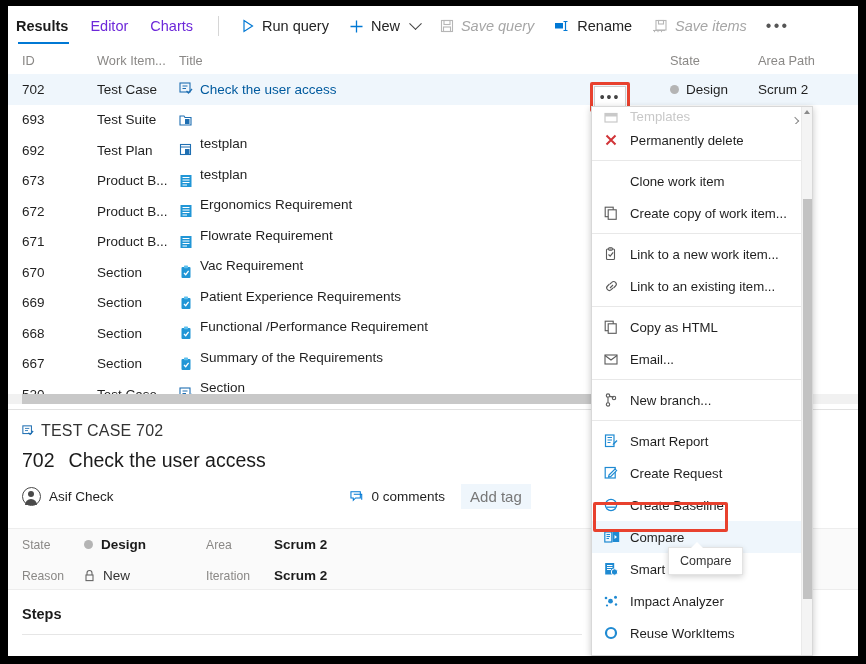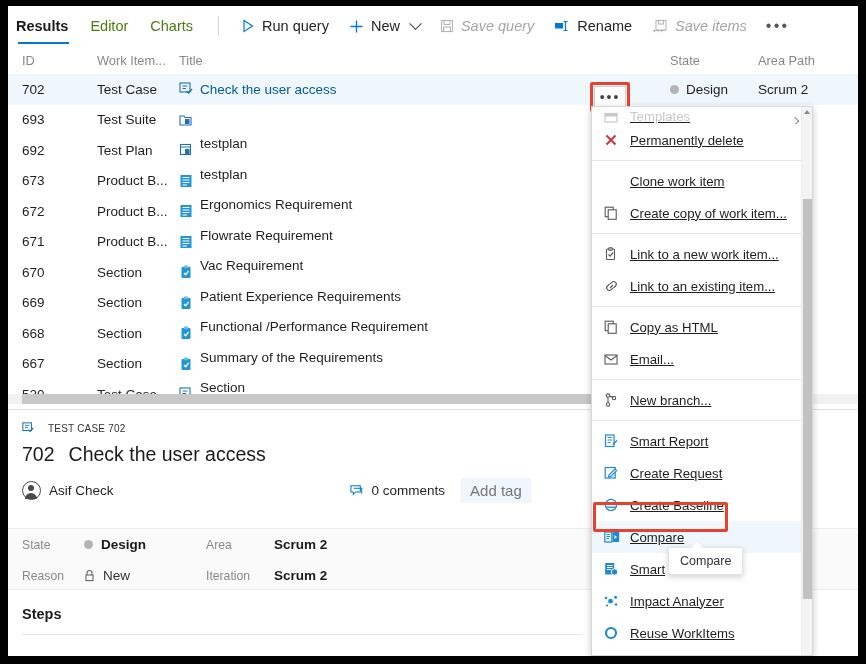--- a/index.html
+++ b/index.html
@@ -29,21 +29,21 @@
     width: 850px; height: 40px;
     background: #ffffff;
     display: flex; align-items: center;
     font-size: 14.5px; color: #1b1b1b;
   }
   .tabs { display: flex; align-items: flex-start; height: 40px; }
   .tab {
     position: relative;
     padding: 0 11px;
     line-height: 40px;
-    color: #4d7c0f;
+    color: #6d28d9;
     cursor: pointer;
     white-space: nowrap;
   }
   .tab.first { padding-left: 8px; }
   .tab.active { font-weight: bold; color: #1b1b1b; }
   .tab.active:after {
     content: ""; position: absolute;
     left: 10px; right: 10px; bottom: 2px; height: 2px;
     background: #0078d4;
   }
@@ -117,23 +117,23 @@
   }
 
   
   .detail {
     position: absolute; left: 0; top: 403px;
     width: 850px; height: 247px;
     background: #ffffff;
     border-top: 1px solid #e1e1e1;
   }
   .d-kicker {
-    display: flex; align-items: center; gap: 14px;
+    display: flex; align-items: center; gap: 7px;
     padding: 12px 0 0 14px;
-    font-size: 10px; color: #333; letter-spacing: .2px;
+    font-size: 16px; color: #333; letter-spacing: .2px;
   }
   .d-title {
     display: flex; align-items: baseline; gap: 14px;
     padding: 9px 0 0 14px;
     font-size: 19.5px; color: #1b1b1b;
   }
   .d-meta {
     display: flex; align-items: center;
     padding: 12px 0 0 14px;
     font-size: 13.5px; color: #1f1f1f;
@@ -177,21 +177,21 @@
 
   
   .ctxmenu {
     position: absolute;
     left: 583px; top: 100px;
     width: 222px; height: 550px;
     background: #ffffff;
     border: 1px solid #d8d8d8;
     box-shadow: 0 2px 7px rgba(0,0,0,.22);
     overflow: hidden;
-    font-size: 13.2px; color: #1f1f1f; text-decoration: underline;
+    font-size: 13.2px; color: #1f1f1f;
   }
   .mi {
     display: flex; align-items: center;
     height: 32px; padding-left: 12px;
     cursor: pointer; white-space: nowrap;
   }
   .mi .mic { width: 26px; flex: none; display: flex; align-items: center; }
   .mi.clipped { height: 17px; align-items: flex-end; overflow: hidden; color: #c8c8c8; }
   .mi.hl { background: #eff6fc; }
   .msep { height: 1px; background: #e8e8e8; margin: 4px 0; }

